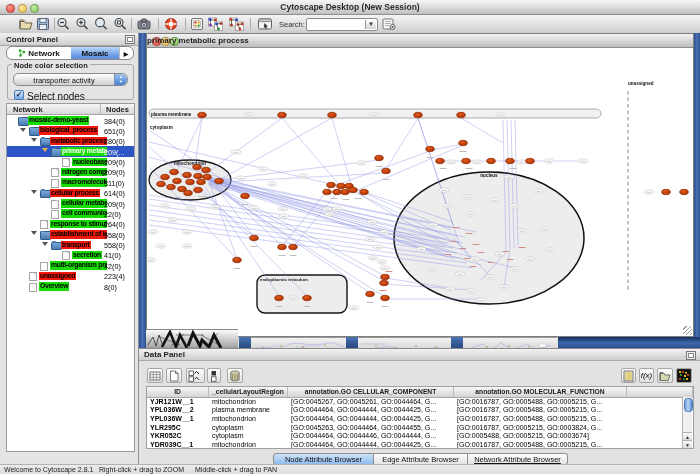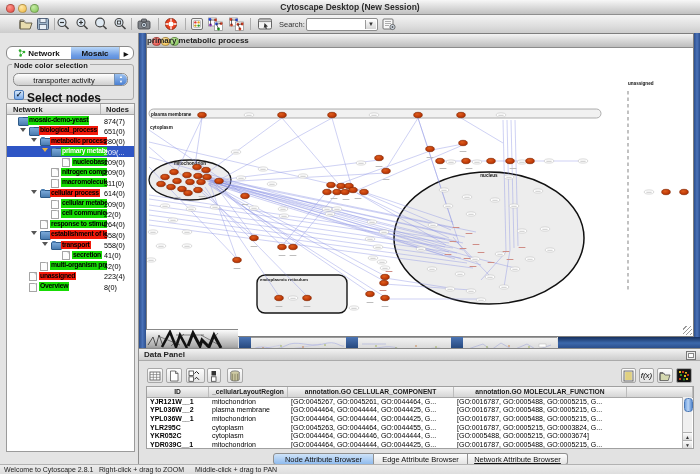--- a/index.html
+++ b/index.html
@@ -36,21 +36,21 @@
 #cp-group{left:7px;top:31px;width:125px;height:34px;border:1px solid #a9a9a9;border-radius:3px;}
 #cp-group-label{position:absolute;left:4px;top:-4.5px;background:#e4e4e4;padding:0 2px;font-size:7.5px;font-weight:bold;color:#222;}
 #cp-combo{position:absolute;left:5px;top:8px;width:113px;height:11px;background:linear-gradient(#ffffff,#e2e2e2 60%,#cfcfcf);
  border:1px solid #8a8a8a;border-radius:5.5px;}
 #cp-combo-text{position:absolute;left:0;top:1.5px;width:100px;text-align:center;font-size:7.5px;color:#111;}
 #cp-stepper{position:absolute;right:0;top:0;width:12px;height:11px;border-radius:0 5.5px 5.5px 0;
  background:linear-gradient(#9cc2f0,#4a7fd2);border-left:1px solid #7191b8;color:#fff;font-size:4px;line-height:5px;text-align:center;}
 #cp-check-row{left:14px;top:57px;height:9px;}
 #cp-checkbox{position:absolute;left:0;top:0;width:8px;height:8px;border:1px solid #4a78b4;border-radius:2px;
  background:linear-gradient(#d7e8fb,#7babea);color:#123;font-size:8px;line-height:8px;font-weight:bold;text-align:center;}
-#cp-check-label{position:absolute;left:13px;top:0.5px;font-size:12px;font-weight:bold;color:#111;white-space:nowrap;}
+#cp-check-label{position:absolute;left:13px;top:0.5px;font-size:10px;font-weight:normal;color:#111;white-space:nowrap;}
 #tree-box{left:6px;top:70px;width:129px;height:349px;background:#fff;border:1px solid #9b9b9b;box-sizing:border-box;overflow:hidden;}
 #tree-header{height:10px;background:linear-gradient(#f7f7f7,#d7d7d7);border-bottom:1px solid #a6a6a6;position:relative;
  font-size:7.5px;font-weight:bold;color:#222;}
 #tree-header .c1{position:absolute;left:6px;top:0.5px;}
 #tree-header .c2{position:absolute;left:99px;top:0.5px;}
 #tree-header .cdiv{position:absolute;left:93px;top:0;width:1px;height:10px;background:#b5b5b5;}
 .trow{position:relative;height:10.38px;width:100%;}
 .trow.sel{background:#2e55c5;padding-left:12px;}
 .tarrow{position:absolute;top:2.2px;width:0;height:0;border-left:3.2px solid transparent;border-right:3.2px solid transparent;border-top:4.5px solid #555;}
 .trow.sel .tarrow{border-top-color:#e8b24a;}
@@ -231,20 +231,24 @@
       <svg viewBox="0 0 14 14">
         <rect x="1" y="2" width="10" height="10" rx="1" fill="#f8f8f8" stroke="#666" stroke-width="0.9"></rect>
         <path d="M3 4.5h6M3 6.5h6M3 8.5h4" stroke="#999" stroke-width="0.8"></path>
         <circle cx="10.5" cy="10" r="2.6" fill="#cfd8e2" stroke="#555" stroke-width="0.8"></circle>
         <circle cx="10.5" cy="10" r="0.9" fill="#555"></circle>
       </svg>
     </span>
 </div>
 
 <div id="control-panel" class="abs">
+  <div id="cp-titlebar" class="abs">
+    <span id="cp-title">Control Panel</span>
+    <span class="float-icon" style="right:3px;top:1.5px;"></span>
+  </div>
   <div id="cp-tabs" class="abs">
     <div class="cp-tab" id="tab-network">
       <svg id="net-glyph" viewBox="0 0 8 8">
           <circle cx="2" cy="1.6" r="1.3" fill="#2fae2f"></circle>
           <circle cx="6" cy="3" r="1.3" fill="#2fae2f"></circle>
           <circle cx="2.6" cy="6.4" r="1.3" fill="#2fae2f"></circle>
           <path d="M2 1.6L6 3L2.6 6.4z" fill="none" stroke="#2fae2f" stroke-width="0.6"></path>
         </svg>
       <span>Network</span>
     </div>
@@ -267,21 +271,21 @@
   <div id="tree-box" class="abs">
     <div id="tree-header">
       <span class="c1">Network</span>
       <span class="cdiv"></span>
       <span class="c2">Nodes</span>
     </div>
     <div id="tree-rows">
         <div class="trow">
           <span class="tfolder" style="left:11px"></span>
           <span class="tlabel" style="left:21px;background:#17dc04;max-width:76.5px">mosaic-demo-yeast</span>
-          <span class="tvalue">874(7)</span>
+          <span class="tvalue">384(0)</span>
         </div>
         <div class="trow">
           <span class="tarrow" style="left:13px"></span>
           <span class="tfolder" style="left:22px"></span>
           <span class="tlabel" style="left:32px;background:#f2190a;max-width:65.5px">biological_process</span>
           <span class="tvalue">651(0)</span>
         </div>
         <div class="trow">
           <span class="tarrow" style="left:24px"></span>
           <span class="tfolder" style="left:33px"></span>

